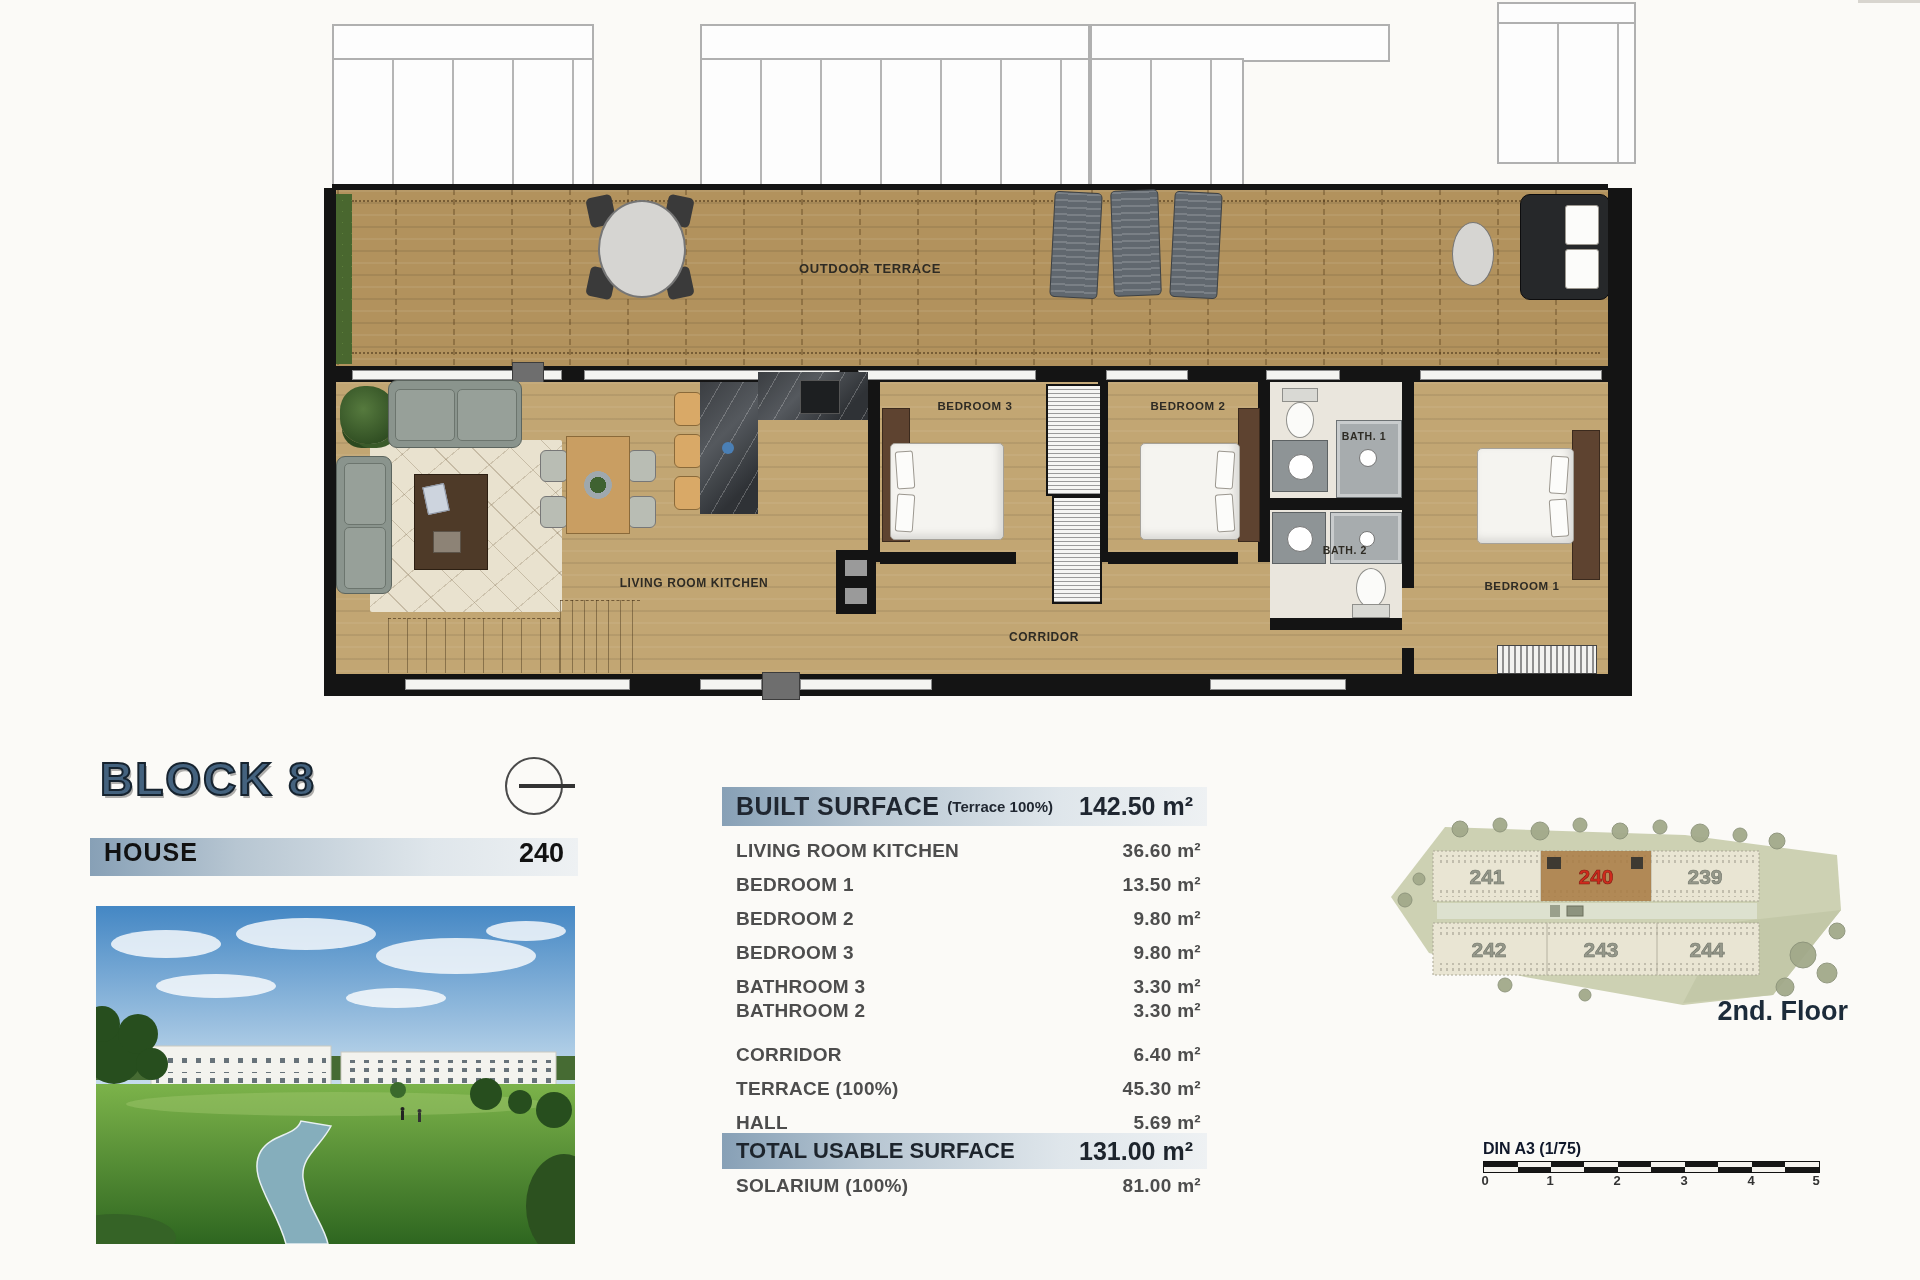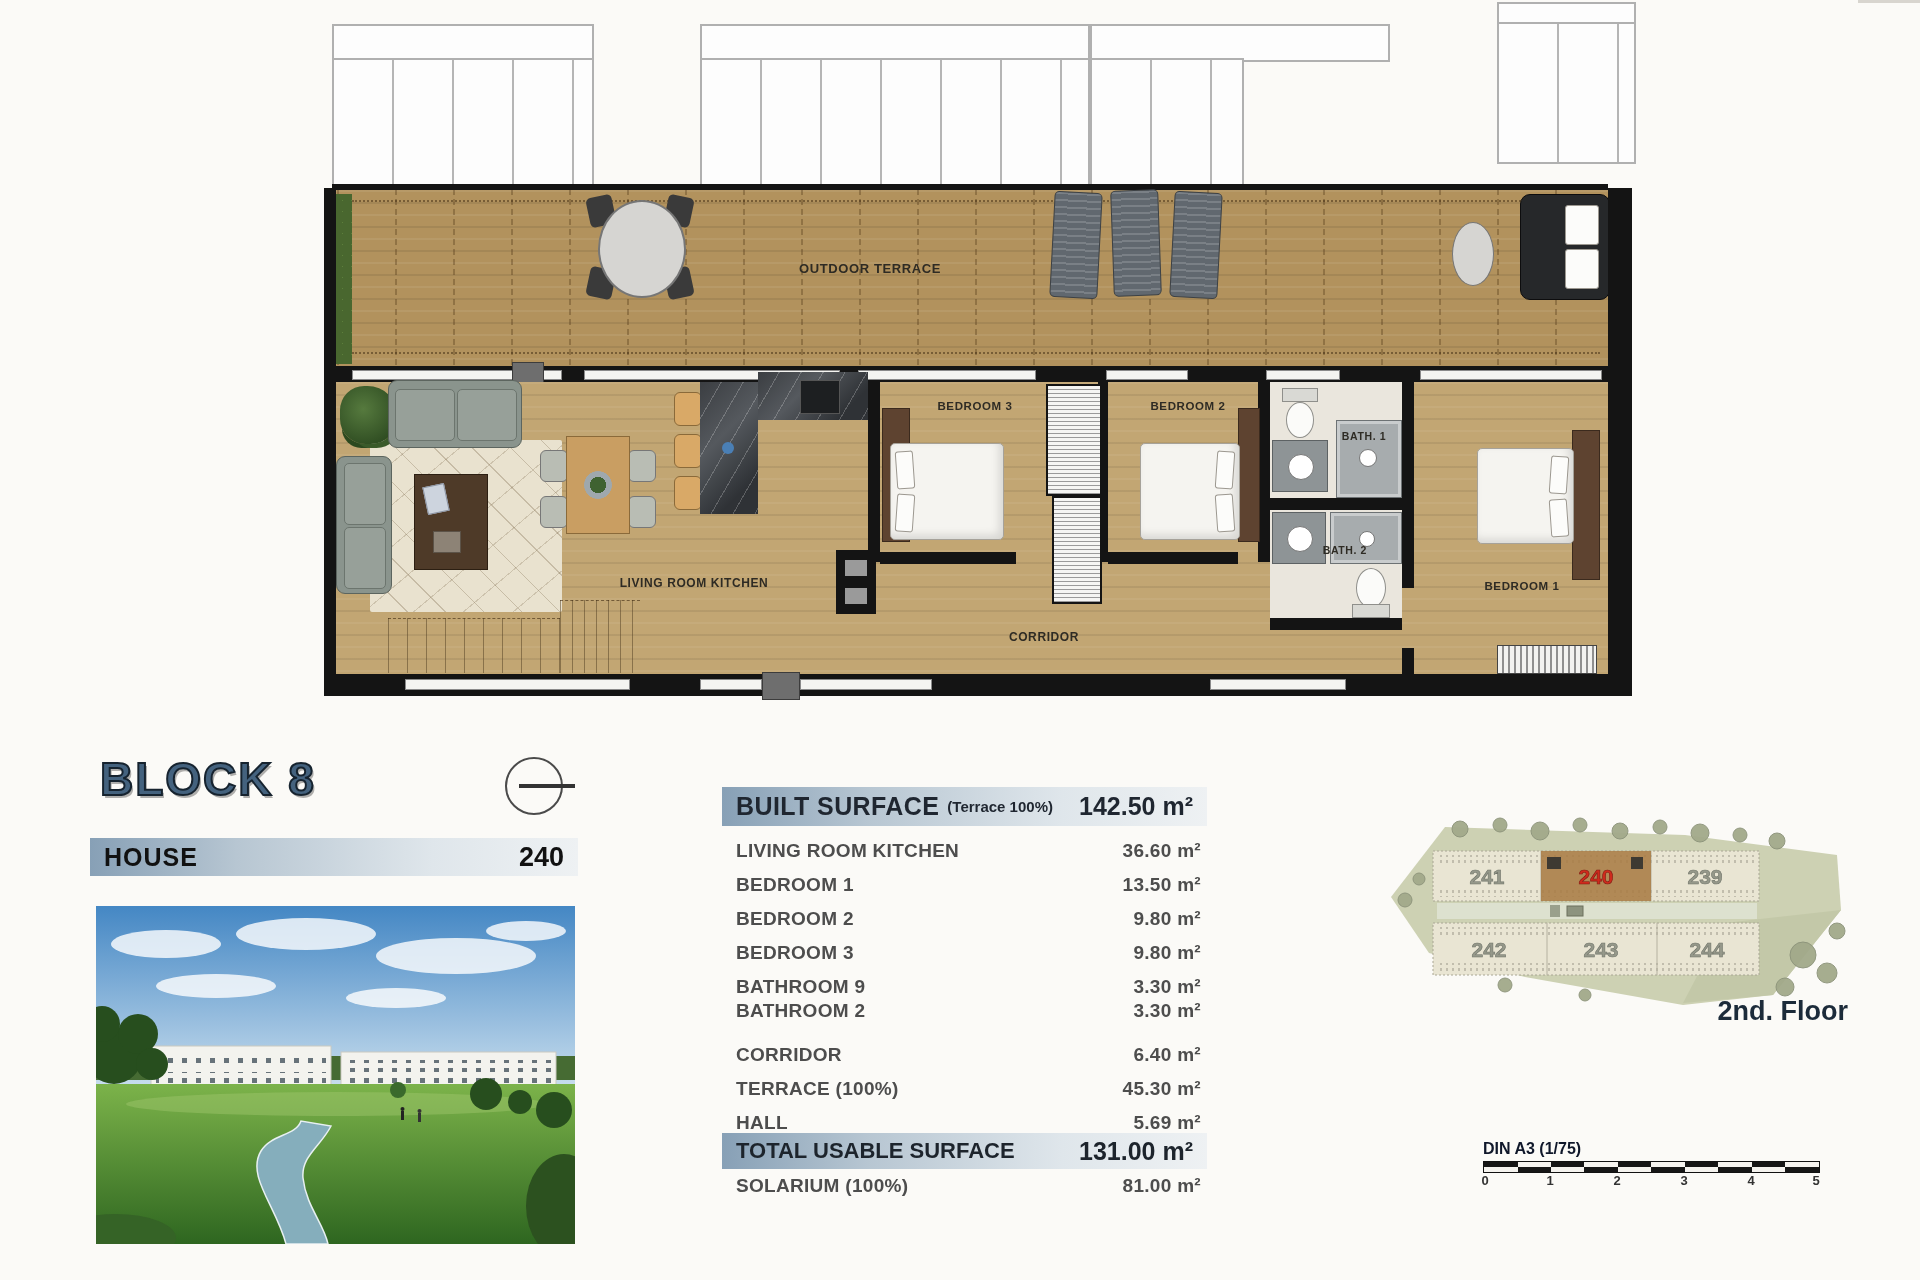--- a/index.html
+++ b/index.html
@@ -46,21 +46,21 @@
   .lounger{background:#61686f;border:1px solid #3c4146;border-radius:5px;background-image:repeating-linear-gradient(180deg,rgba(255,255,255,.16) 0 2px,transparent 2px 7px);}
   .rtab{background:#d6d5d2;border:2px solid #767676;border-radius:50%;}
   .dchair{background:#3a3a3a;border-radius:5px;}
   .stair{background-image:repeating-linear-gradient(90deg,rgba(90,70,40,.55) 0 1px,transparent 1px 19px);border-top:1px dashed rgba(60,40,15,.6);}
   
   .plabel{font-weight:bold;font-size:12px;color:#2e2b24;letter-spacing:.6px;text-align:center;}
   
   .blocktitle{font-size:46px;font-weight:bold;letter-spacing:2px;color:#44627e;
               -webkit-text-stroke:2px #16232f;text-shadow:2px 3px 0 rgba(0,0,0,.30);}
   .gradbar{background:linear-gradient(90deg,#87a0b6 0,#b7c6d2 30%,#dfe6eb 70%,#eef1f3 100%);
-           display:flex;align-items:center;padding:0 14px;box-sizing:border-box;}
+           display:flex;padding:0 14px;box-sizing:border-box;}
   .compass{border:2px solid #4a4a4a;border-radius:50%;}
   .compassline{background:#333;}
   
   .thead{display:flex;align-items:center;padding:12px 14px;box-sizing:border-box;
          background:linear-gradient(90deg,#87a0b6 0,#b7c6d2 30%,#dfe6eb 70%,#eef1f3 100%);color:#1f2630;}
   .thead .h1{font-size:25px;font-weight:bold;letter-spacing:.4px;}
   .thead .h2{font-size:15px;font-weight:bold;margin-left:8px;}
   .thead .h3{margin-left:auto;font-size:25px;font-weight:bold;}
   .trow{display:flex;width:100%;font-size:19px;color:#4d4d4d;font-weight:bold;letter-spacing:.3px;}
   .trow .tl{padding-left:14px;}
@@ -319,21 +319,21 @@
   </div>
   <div class="a trow" style="top:121px;">
     <span class="tl">BEDROOM 2</span>
     <span class="tv">9.80 m²</span>
   </div>
   <div class="a trow" style="top:155px;">
     <span class="tl">BEDROOM 3</span>
     <span class="tv">9.80 m²</span>
   </div>
   <div class="a trow" style="top:189px;">
-    <span class="tl">BATHROOM 9</span>
+    <span class="tl">BATHROOM 3</span>
     <span class="tv">3.30 m²</span>
   </div>
   <div class="a trow" style="top:213px;">
     <span class="tl">BATHROOM 2</span>
     <span class="tv">3.30 m²</span>
   </div>
   <div class="a trow" style="top:257px;">
     <span class="tl">CORRIDOR</span>
     <span class="tv">6.40 m²</span>
   </div>

